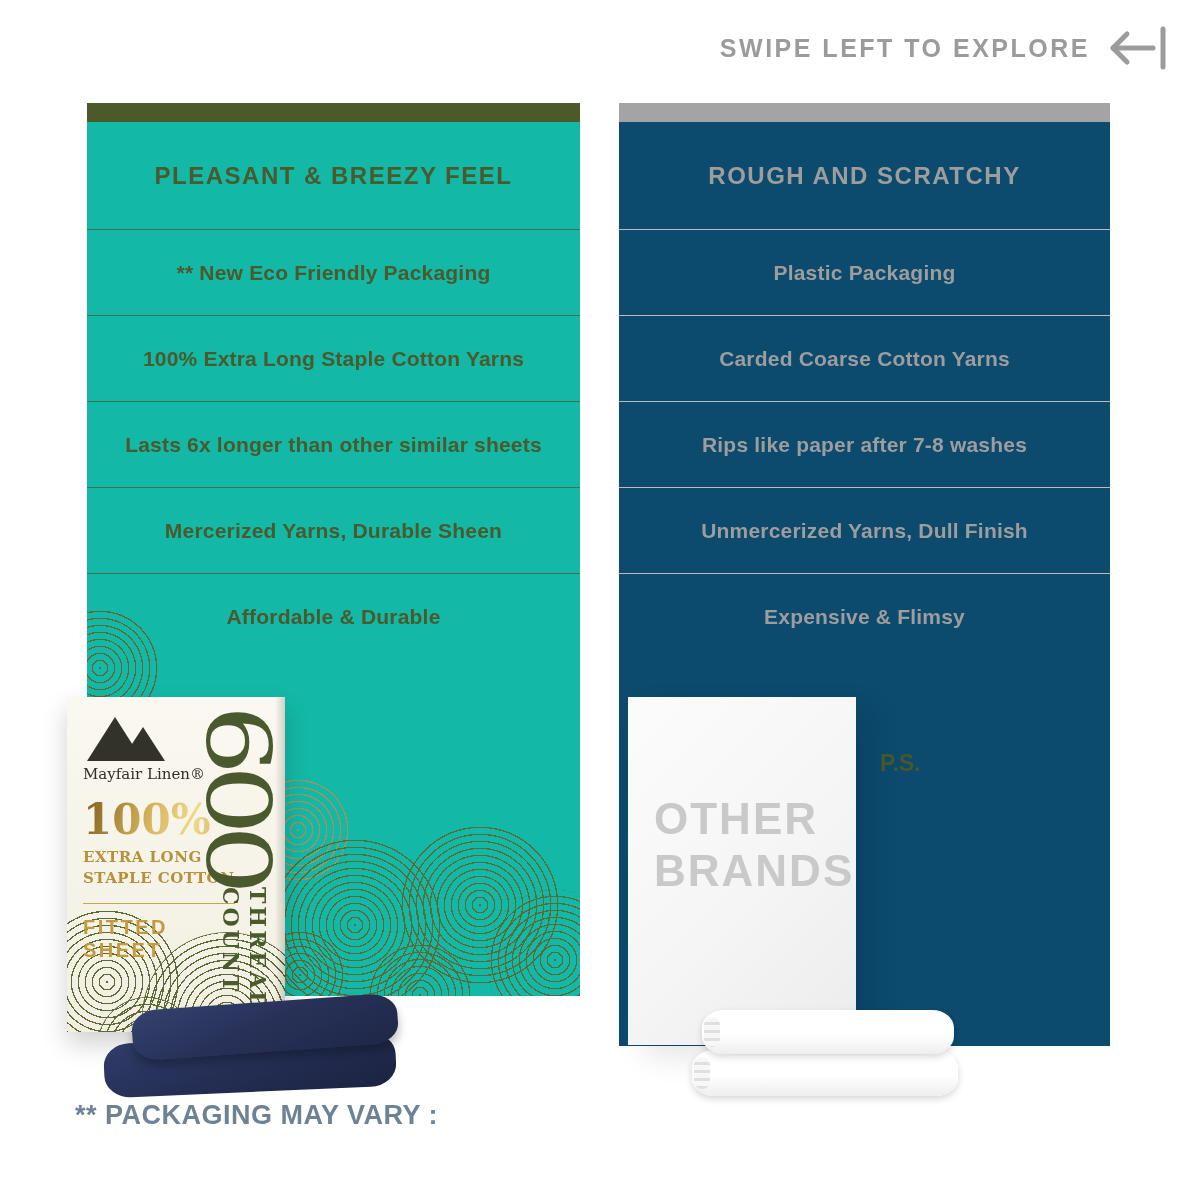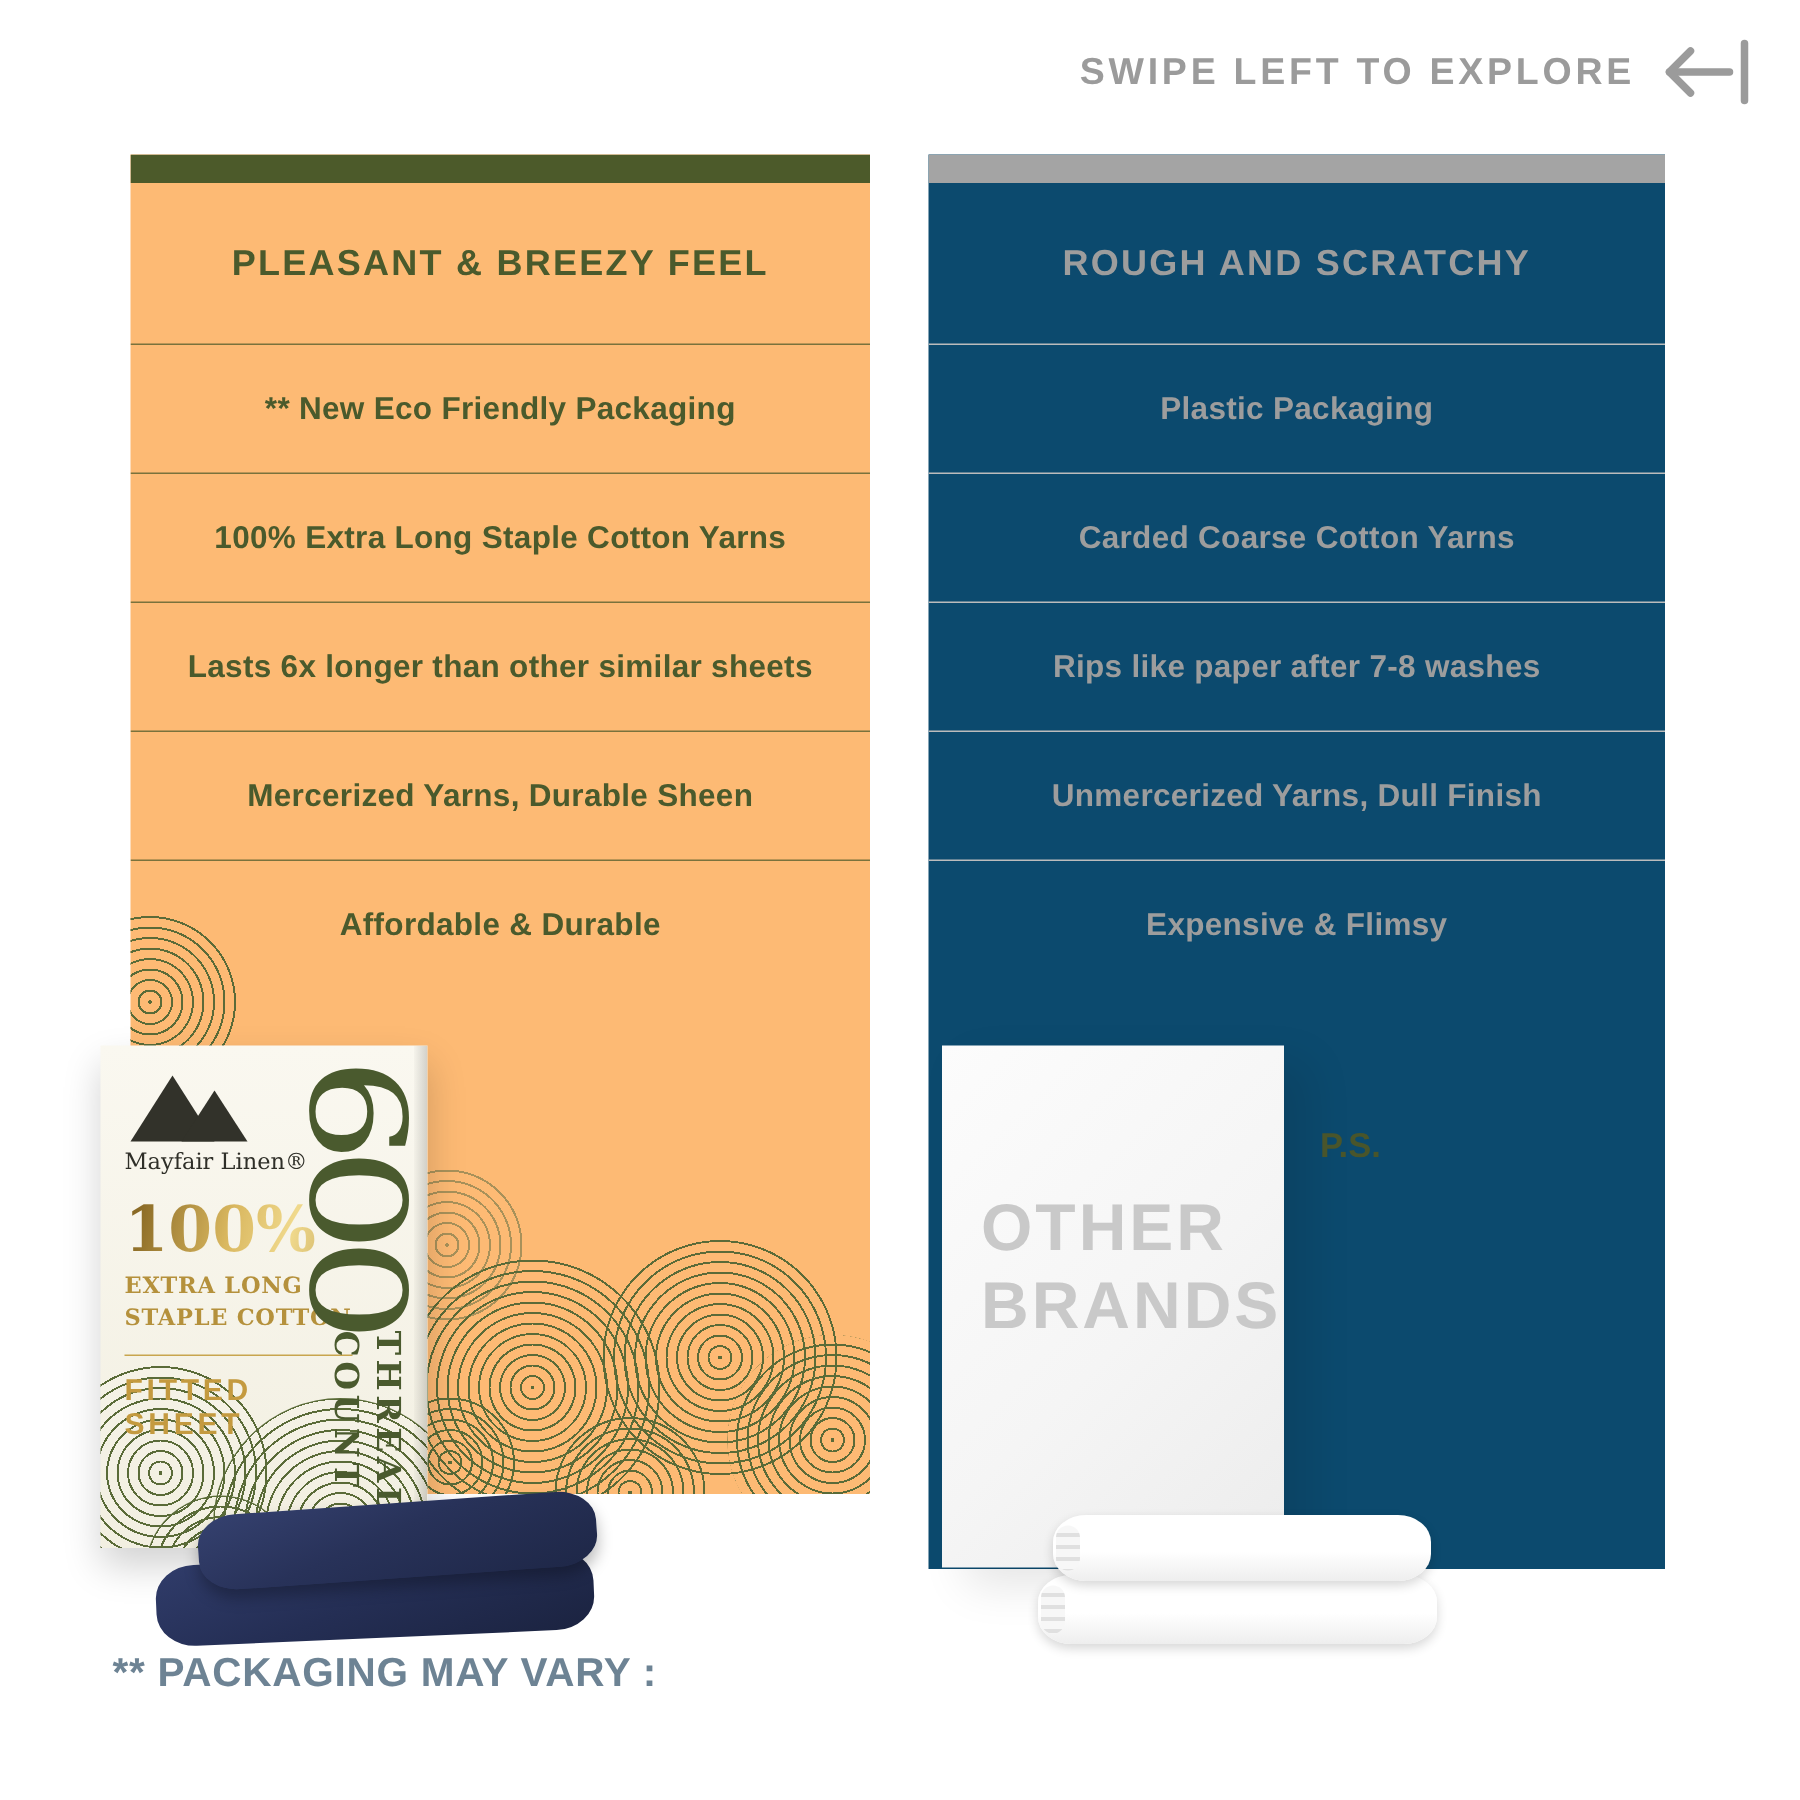--- a/index.html
+++ b/index.html
@@ -9,21 +9,21 @@
     font-family:"Liberation Sans", sans-serif; overflow:hidden;
   }
 
   
   .swipe-hint { position:absolute; top:26px; right:32px; display:flex; align-items:center; gap:16px; }
   .swipe-label { font-size:25px; font-weight:bold; letter-spacing:2.5px; color:#9b9b9b; }
   .swipe-arrow { display:block; }
 
   
   .col { position:absolute; top:103px; overflow:hidden; }
-  .col-left  { left:87px;  width:493px; height:893px; background:#fdba74; }
+  .col-left  { left:87px;  width:493px; height:893px; background:#14b8a6; }
   .col-right { left:619px; width:491px; height:943px; background:#0c4a6e; }
   .col-bar { position:relative; height:19px; z-index:2; }
   .col-left  .col-bar { background:#4c5a2a; }
   .col-right .col-bar { background:#a4a4a4; }
 
   .rows { position:relative; z-index:2; }
   .row { display:flex; align-items:center; justify-content:center; text-align:center; padding:0 8px; }
   .row-header { height:108px; font-size:24px; font-weight:bold; letter-spacing:1.5px; }
   .row-item   { height:86px;  font-size:21px; font-weight:bold; letter-spacing:0.2px; }
   .col-left  .row { color:#4a5a2c; }

